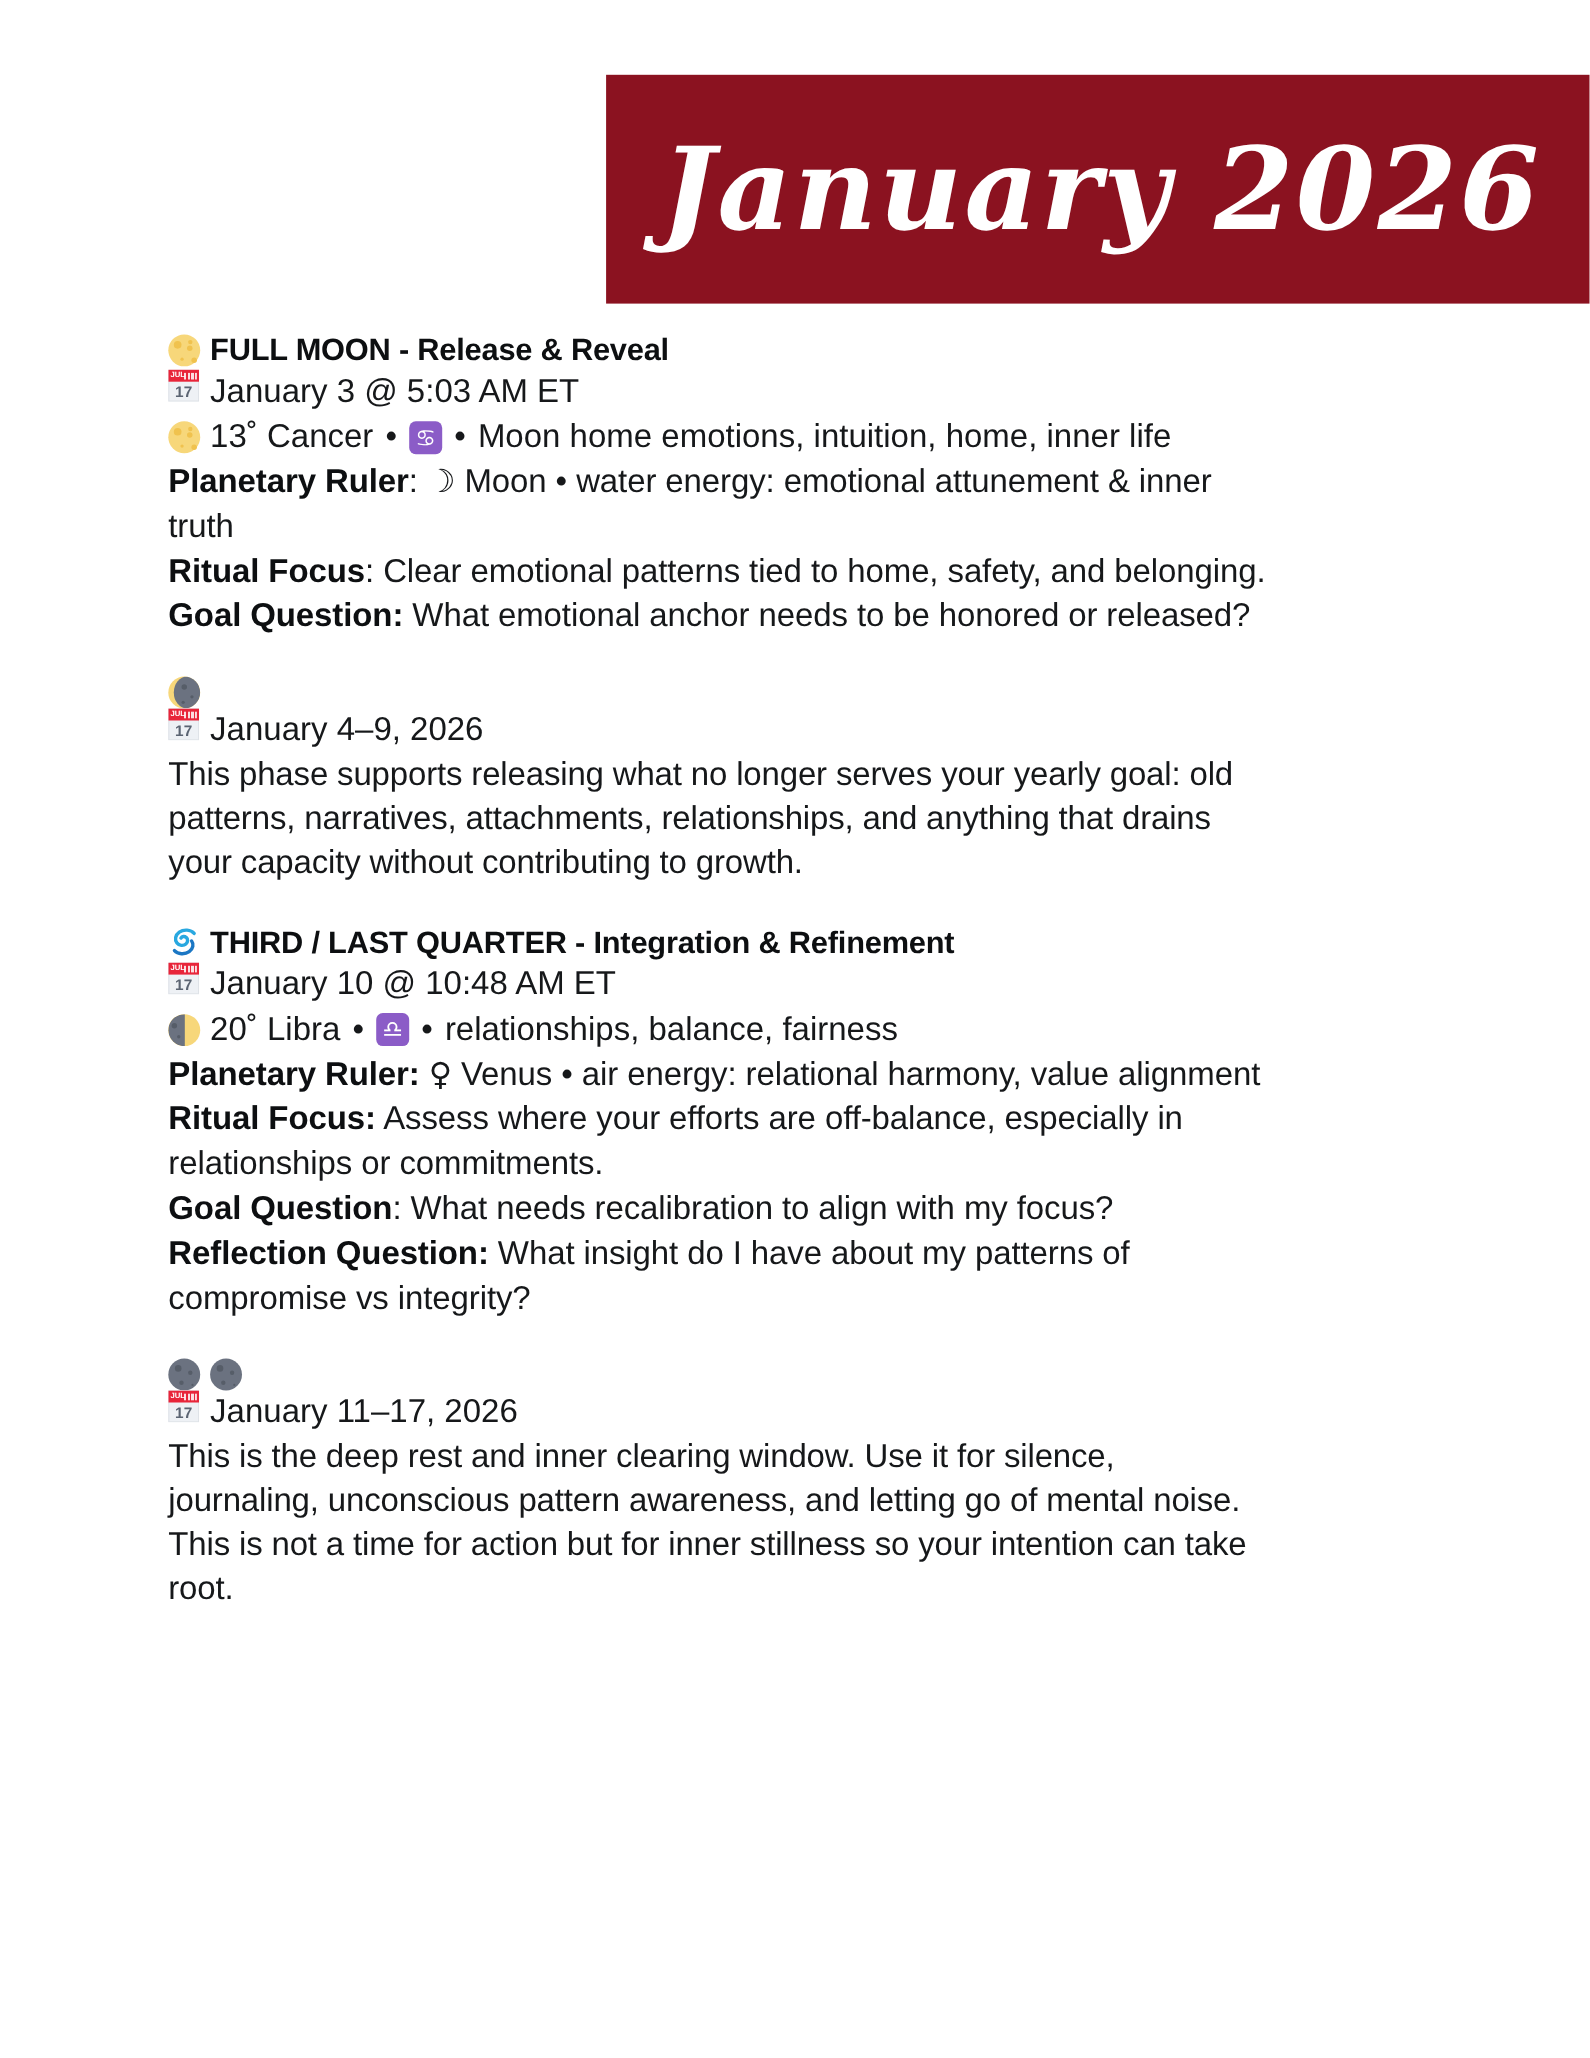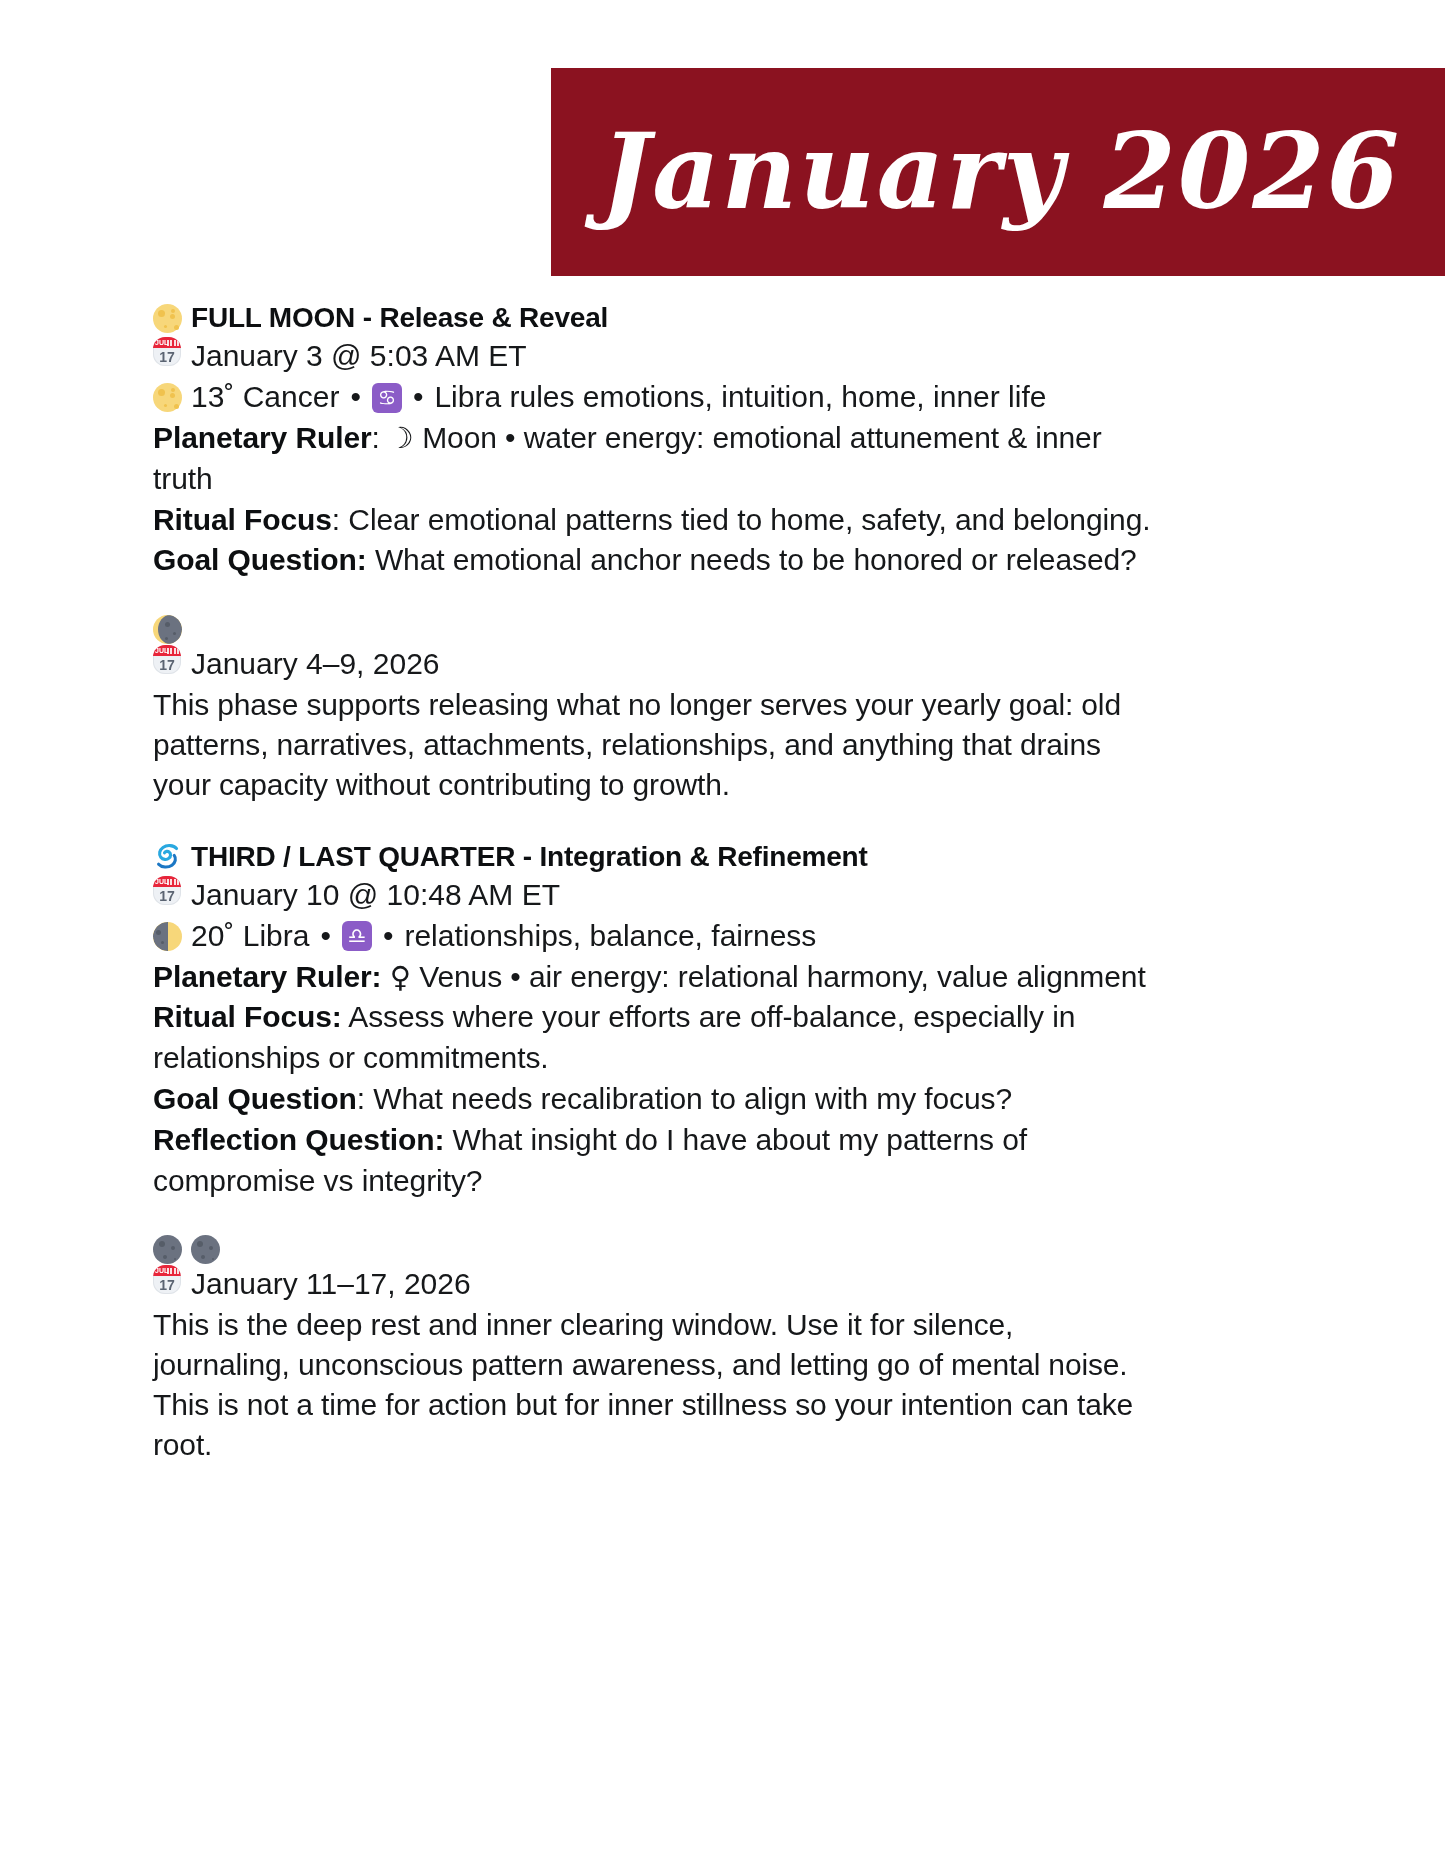--- a/index.html
+++ b/index.html
@@ -140,21 +140,21 @@
   .cyclone{
     display:inline-block;width:29px;height:29px;flex:0 0 auto;
     position:relative;vertical-align:-4px;
   }
 
   .calicon{
     display:inline-block;
     width:28px;height:29px;
     flex:0 0 auto;
     position:relative;
-    border-radius:12px;
+    border-radius:0;
     background:#eef1f5;
     overflow:hidden;
     vertical-align:-5px;
     box-shadow:0 0 0 1px #dfe3e8 inset;
   }
   .calicon .cal-top{
     position:absolute;left:0;top:0;width:100%;height:11px;
     background:#e8253a;
   }
   .calicon .cal-m{
@@ -224,21 +224,21 @@
           <span class="cal-d">17</span>
         </span>
         <span>January 3 @ 5:03 AM ET</span>
       </div>
       <div class="signline">
         <span class="moon moon-full"></span>
         <span>13˚ Cancer</span>
         <span class="sep">•</span>
         <span class="zodiac">♋</span>
         <span class="sep">•</span>
-        <span>Libra rules emotions, intuition, home, inner life</span>
+        <span>Moon home emotions, intuition, home, inner life</span>
       </div>
 
       <div class="line"><b class="lbl">Planetary Ruler</b><span>: </span><span class="glyph">☽</span> <span>Moon • water energy: emotional attunement &amp; inner truth</span></div>
 
       <div class="line"><b class="lbl">Ritual Focus</b><span>: </span><span>Clear emotional patterns tied to home, safety, and belonging.</span></div>
 
       <div class="line"><b class="lbl">Goal Question:</b><span> </span><span>What emotional anchor needs to be honored or released?</span></div>
 
     </div>
 

